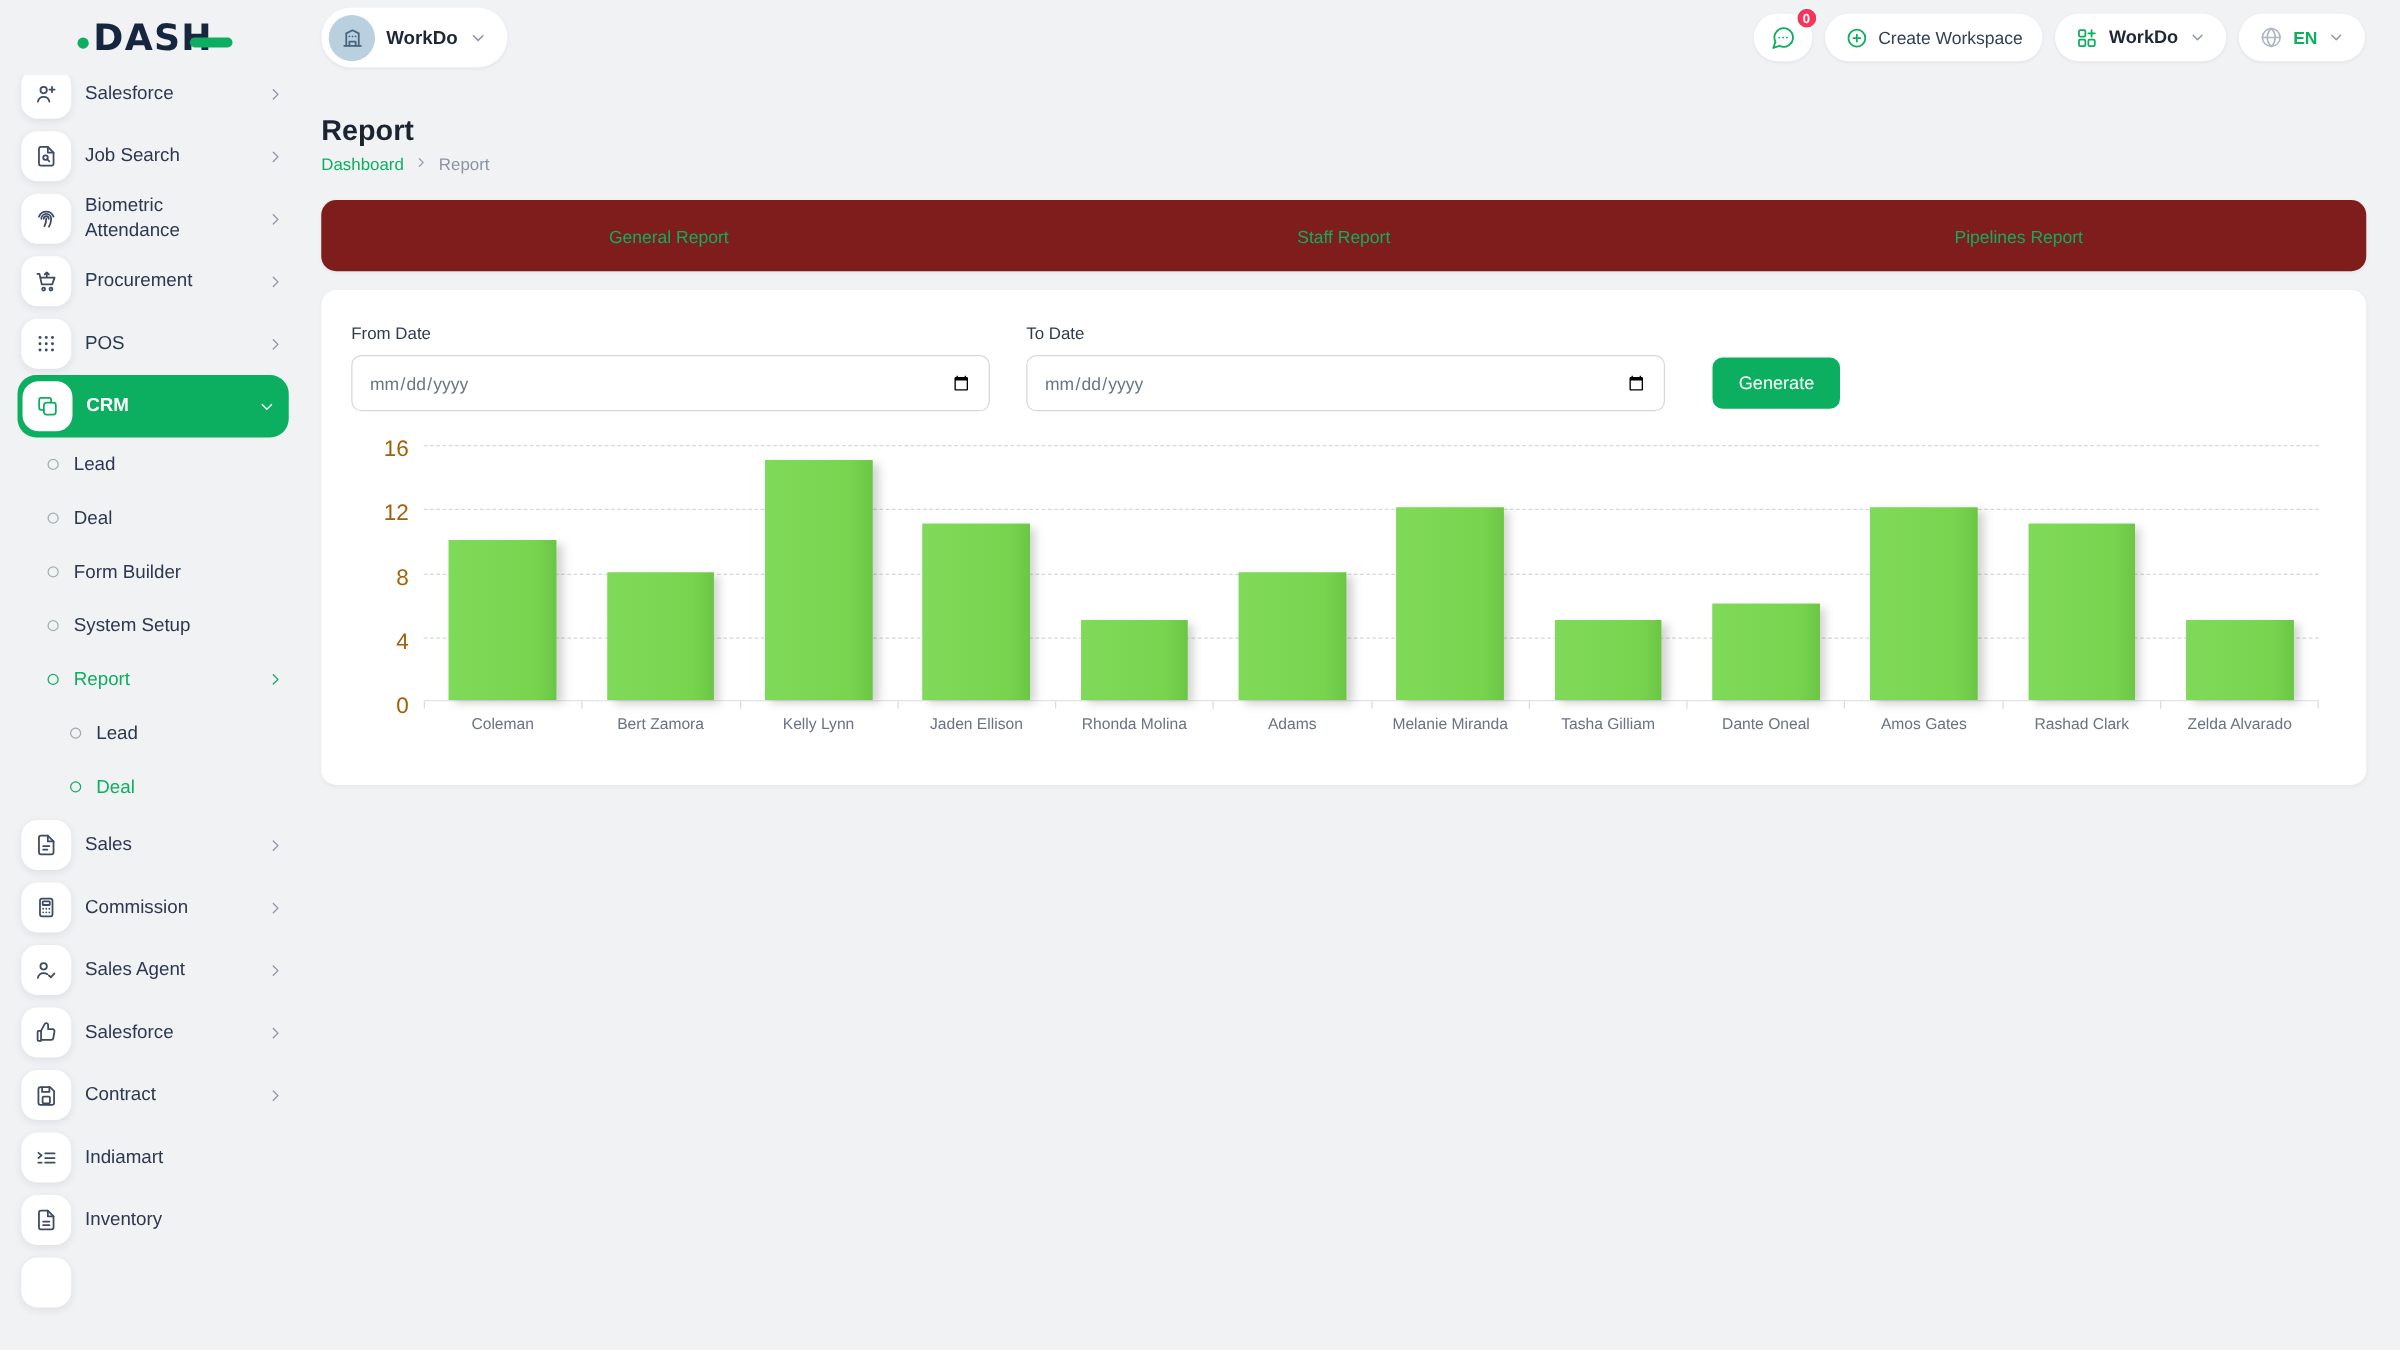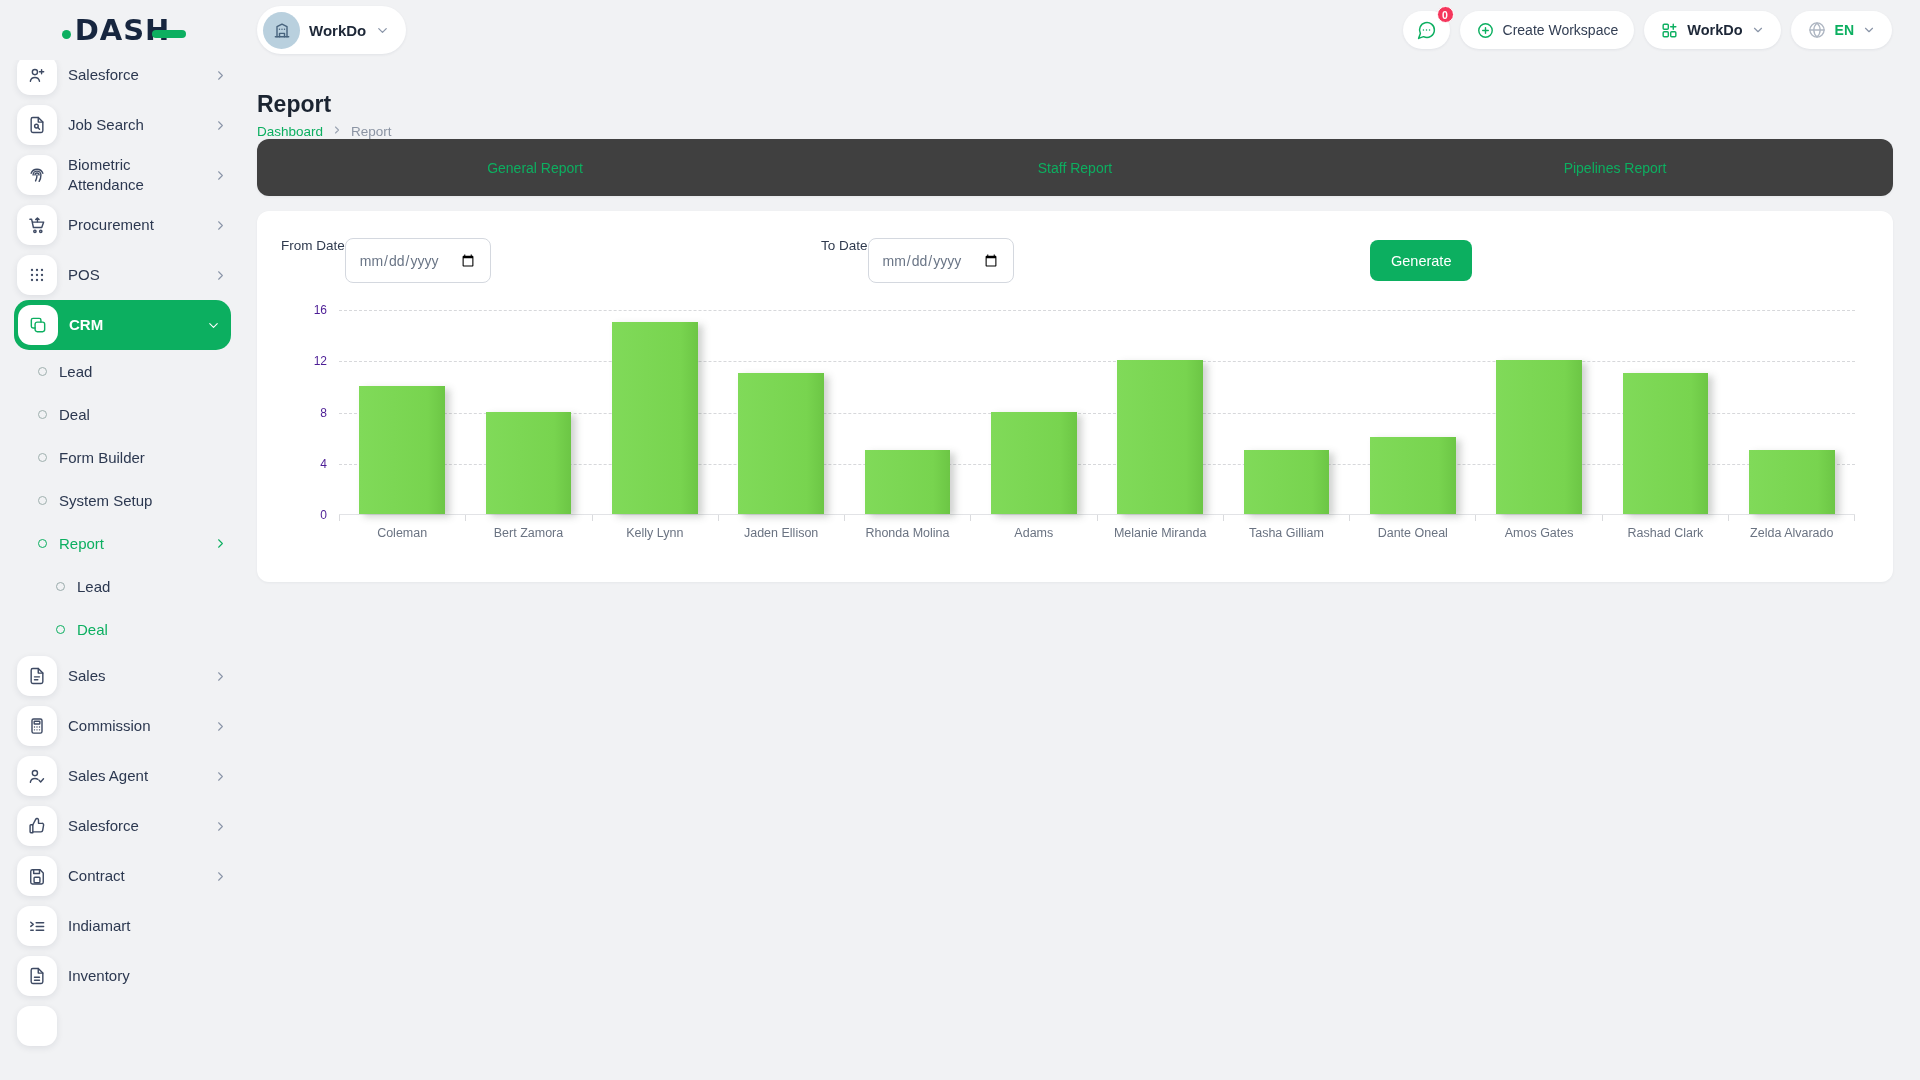--- a/index.html
+++ b/index.html
@@ -49,41 +49,41 @@
   .srow .chev.green{color:#0caf60}
 
   
   .main{position:absolute;left:245px;top:60px;right:0;bottom:0;padding:18px 27px 0 12px}
   .page-title{font-size:23px;font-weight:700;color:#1b2431;margin:13px 0 6px}
   .breadcrumb{display:flex;gap:8px;font-size:13.5px}
   .breadcrumb a{color:#0caf60;text-decoration:none;cursor:pointer}
   .breadcrumb .cur{color:#8b94a3}
   .breadcrumb .chev{color:#9aa3b2}
 
-  .tabs-card{background:#404040;border-radius:12px;box-shadow:0 1px 3px rgba(20,30,50,.05);
+  .tabs-card{margin-top:21px;background:#7f1d1d;border-radius:12px;box-shadow:0 1px 3px rgba(20,30,50,.05);
     height:57px;display:flex;align-items:flex-end;padding:8px}
   .tab{flex:1;height:41px;border:none;background:transparent;color:#0caf60;font-size:14px;font-family:inherit;
     cursor:pointer;border-radius:8px}
   .tab.active{background:#0caf60;color:#fff;font-weight:500}
 
   .panel{margin-top:15px;background:#fff;border-radius:12px;box-shadow:0 1px 3px rgba(20,30,50,.05);
     padding:27px 24px 42px}
   .form-row{display:flex;align-items:flex-end}
-  .field{display:flex;flex-direction:row;width:511px;margin-right:29px}
+  .field{display:flex;flex-direction:column;width:511px;margin-right:29px}
   .field label{font-size:13.5px;color:#2f3a4e;margin-bottom:10px}
   .field input{height:45px;border:1px solid #d4d8df;border-radius:8px;padding:0 13px;font-size:14px;
     color:#6a7586;background:#fff;font-family:inherit;outline:none}
   .generate{height:41px;margin-left:9px;margin-bottom:2px;padding:0 21px;border:none;border-radius:8px;
     background:#0caf60;color:#fff;font-size:14.5px;font-weight:500;font-family:inherit;cursor:pointer}
 
   
   .chart{margin-top:27px;padding-left:58px;padding-right:14px;position:relative}
   .plot{position:relative;height:205px;border-bottom:1px solid #e2e3e6}
   .gl{position:absolute;left:0;right:0;height:0;border-top:1px dashed #d7d8db}
-  .yl{position:absolute;left:-58px;width:46px;text-align:right;font-size:12px;color:#4c1d95}
+  .yl{position:absolute;left:-58px;width:46px;text-align:right;font-size:18px;color:#a16207}
   .bars{position:absolute;left:0;right:0;top:0;bottom:0;display:flex;align-items:flex-end}
   .cell{flex:1;display:flex;justify-content:center;align-items:flex-end;height:100%}
   .bar{width:68%;background:#7bd551;background-image:linear-gradient(90deg,#80da59 0%,#78d44f 80%,#6cc645 100%);
     box-shadow:5px 3px 7px rgba(70,80,70,.25)}
   .ticks{display:flex;height:6px}
   .ticks i{flex:1;border-right:1px solid #dadbde}
   .ticks i:first-child{border-left:1px solid #dadbde}
   .xlabels{display:flex;margin-top:5px}
   .xlabels span{flex:1;text-align:center;font-size:12.5px;color:#6a7382}
 </style>

